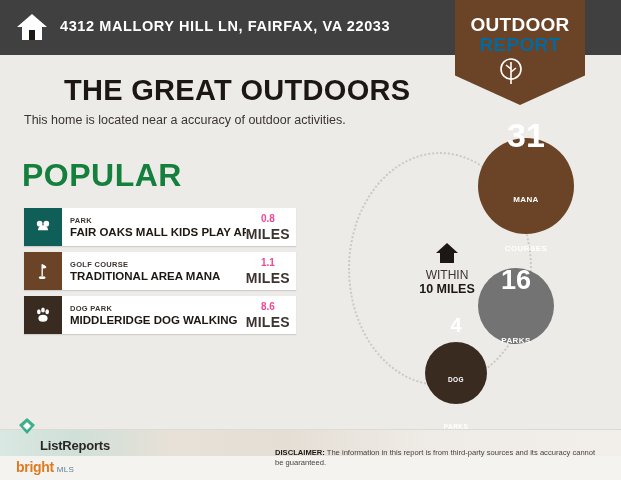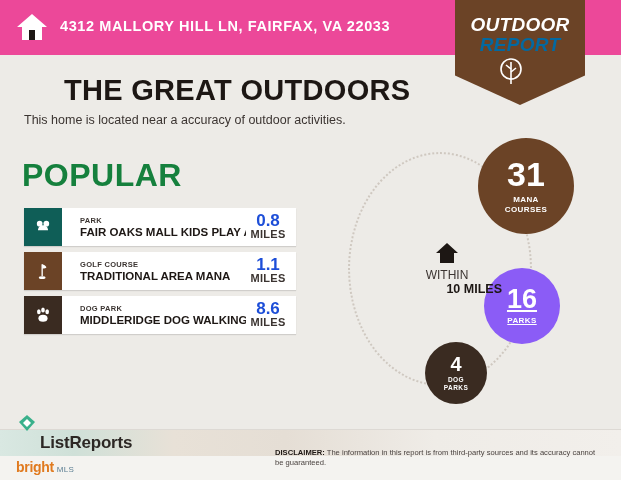--- a/index.html
+++ b/index.html
@@ -8,36 +8,35 @@
     background:#eceae6;
     font-family:"Liberation Sans", sans-serif;
     overflow:hidden;
     position:relative;
   }
   .page{position:absolute;inset:0;background:#edebe7;}
 
   
   .header{
     position:absolute;left:0;top:0;width:621px;height:55px;
-    background:#ec4899;
+    background:#404040;
   }
   .header-home{
     position:absolute;left:16px;top:12px;width:32px;height:30px;
   }
   .header-addr{
     position:absolute;left:60px;top:18px;
     color:#ffffff;font-size:14.5px;letter-spacing:.6px;font-weight:bold;
     white-space:nowrap;
   }
 
   
   .badge{
     position:absolute;left:455px;top:0;width:112px;height:105px;
     z-index:5;
-    font-style:italic;
   }
   .badge-shape{
     position:absolute;left:0;top:0;width:130px;height:105px;
     background:#6b4326;
     clip-path:polygon(0 0,100% 0,100% 72%,50% 100%,0 72%);
   }
   .badge-t1{
     position:absolute;left:0;top:14px;width:130px;text-align:center;
     color:#ffffff;font-size:19px;font-weight:bold;letter-spacing:.3px;
   }
@@ -68,77 +67,77 @@
   .list{position:absolute;left:24px;top:208px;width:272px;}
   .row{
     position:relative;height:38px;margin-bottom:6px;
     background:#ffffff;display:flex;align-items:center;
     box-shadow:0 1px 1px rgba(0,0,0,.12);
   }
   .row-icon{
     width:38px;height:38px;flex:0 0 38px;
     display:flex;align-items:center;justify-content:center;
   }
-  .row-mid{flex:1 1 auto;padding-left:18px;overflow:hidden;}
+  .row-mid{flex:1 1 auto;padding-left:8px;overflow:hidden;}
   .row-cat{
     font-size:7.5px;font-weight:bold;color:#3b3431;letter-spacing:.3px;
     line-height:10px;text-transform:uppercase;
   }
   .row-name{
     font-size:11.5px;font-weight:bold;color:#1d1714;line-height:12.5px;
     white-space:nowrap;
   }
   .row-right{
     flex:0 0 44px;text-align:center;padding-right:6px;
   }
-  .row-dist{font-size:17px;font-weight:bold;color:#1d4ed8;line-height:14px;}
-  .row-unit{font-size:11px;font-weight:bold;color:#3b3431;letter-spacing:.3px;}
+  .row-dist{font-size:10px;font-weight:bold;color:#ec4899;line-height:14px;}
+  .row-unit{font-size:14px;font-weight:bold;color:#3b3431;letter-spacing:.3px;}
 
   
   .diagram{position:absolute;left:330px;top:120px;width:280px;height:300px;}
   .dotted-ring{
     position:absolute;left:18px;top:32px;width:180px;height:230px;
     border:2px dotted #cfc8c0;border-radius:50%;
   }
   .circle{
     position:absolute;border-radius:50%;
     display:flex;flex-direction:column;align-items:center;justify-content:center;
-    color:#ffffff;text-align:center;
+    color:#ffffff;text-align:center;gap:39px;
   }
   .c-golf{left:148px;top:18px;width:96px;height:96px;background:#6b4326;}
-  .c-parks{left:154px;top:148px;width:76px;height:76px;background:#8b5cf6;text-decoration:underline;}
+  .c-parks{left:148px;top:148px;width:76px;height:76px;background:#737373;}
   .c-dog{left:95px;top:222px;width:62px;height:62px;background:#3a2b21;}
   .c-num{font-weight:bold;line-height:1;}
   .c-golf .c-num{font-size:34px;margin-bottom:4px;}
   .c-parks .c-num{font-size:27px;margin-bottom:3px;}
   .c-dog .c-num{font-size:20px;margin-bottom:2px;}
   .c-lbl{font-size:8px;font-weight:bold;letter-spacing:.4px;line-height:10px;}
   .c-dog .c-lbl{font-size:6.5px;line-height:8px;}
 
   .within{
     position:absolute;left:62px;top:122px;width:110px;text-align:center;
   }
   .within-home{margin:0 auto 4px;width:24px;height:22px;}
   .within-t1{font-size:12px;color:#3b3431;line-height:14px;}
-  .within-t2{font-size:12.5px;font-weight:bold;color:#1d1714;line-height:14px;text-align:right;}
+  .within-t2{font-size:12.5px;font-weight:bold;color:#1d1714;line-height:14px;}
 
   
   .footer{
     position:absolute;left:0;bottom:0;width:621px;height:50px;background:#f4f3f0;
     border-top:1px solid #ddd9d4;
   }
   .brand-strip{
     position:absolute;left:0;bottom:24px;width:621px;height:26px;
     background:linear-gradient(90deg,#d9e8e2 0%,#cfe0d8 12%,#e8e1d7 28%,#e5ded5 46%,#efece7 70%,#f2efeb 100%);
   }
   .lr{
     position:absolute;left:18px;bottom:27px;display:flex;align-items:center;
   }
   .lr-mark{width:18px;height:18px;margin-right:4px;}
-  .lr-text{font-size:17px;color:#2c2724;font-weight:bold;letter-spacing:-.2px;margin-top:40px;}
+  .lr-text{font-size:13px;color:#2c2724;font-weight:bold;letter-spacing:-.2px;margin-top:40px;}
   .bright{
     position:absolute;left:16px;bottom:5px;display:flex;align-items:baseline;
   }
   .bright-b{font-size:14px;font-weight:bold;color:#e07a1f;letter-spacing:-.3px;}
   .bright-m{font-size:8px;color:#5c7f93;margin-left:3px;letter-spacing:.3px;}
   .disclaimer{
     position:absolute;left:275px;bottom:12px;width:325px;
     font-size:7.6px;color:#4a4340;line-height:10px;
   }
   .disclaimer b{color:#1d1714;}

